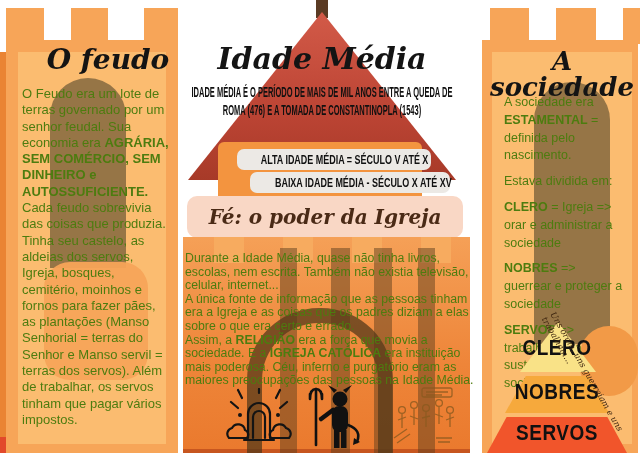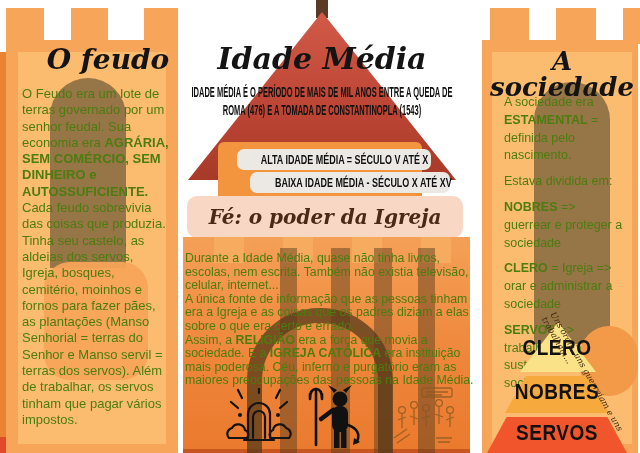--- a/index.html
+++ b/index.html
@@ -191,22 +191,22 @@
   <div class="abs merlon rt-m2"></div>
   <div class="abs merlon rt-m3"></div>
   <div class="abs tower-body rt-body"></div>
   <div class="abs panel rt-panel"></div>
   <div class="abs arch-deco rt-arch"></div>
   <div class="abs rt-blob"></div>
   <div class="abs script-title rt-title">A sociedade</div>
   <div class="abs body-text rt-text">
     <p><span>A sociedade era </span><span class="b">ESTAMENTAL</span><span> = definida pelo nascimento.</span></p>
     <p>Estava dividida em:</p>
+    <p><span class="b">CLERO</span><span> = Igreja =&gt; orar e administrar a sociedade</span></p>
     <p><span class="b">NOBRES</span><span> =&gt; guerrear e proteger a sociedade</span></p>
-    <p><span class="b">CLERO</span><span> = Igreja =&gt; orar e administrar a sociedade</span></p>
     <p><span class="b">SERVOS</span><span> =&gt; trabalhar para sustentar a sociedade</span></p>
   </div>
 
   <div class="tier tier1" style="background: rgb(249, 226, 135);"></div>
   <div class="tier tier2" style="background: rgb(246, 169, 60);"></div>
   <div class="tier tier3" style="background: rgb(241, 85, 43);"></div>
   <div class="py-label py-l1">CLERO</div>
   <div class="py-label py-l2">NOBRES</div>
   <div class="py-label py-l3">SERVOS</div>
   <div class="abs py-note">Uns oram, uns guerreiam e uns trabalham...</div>

